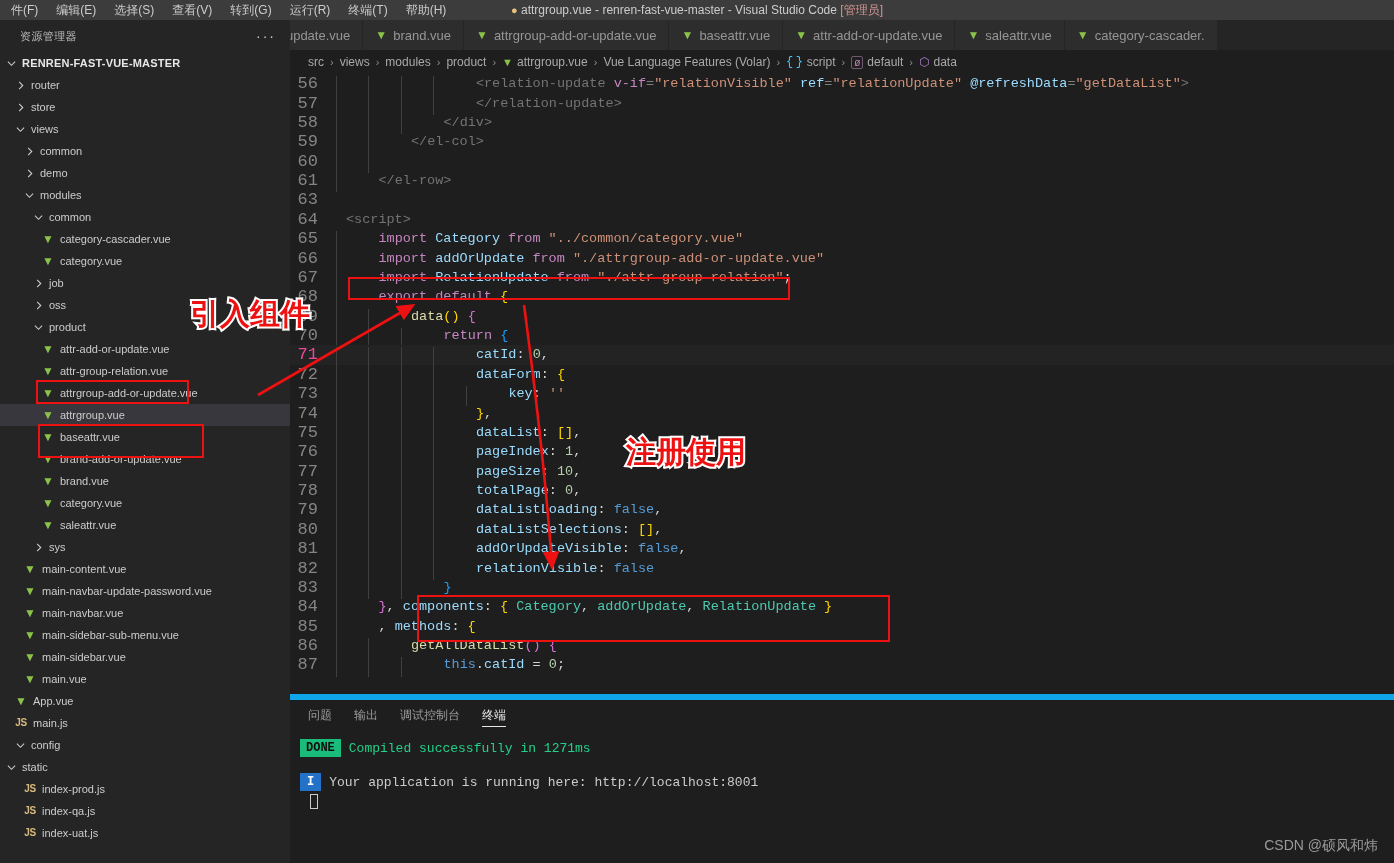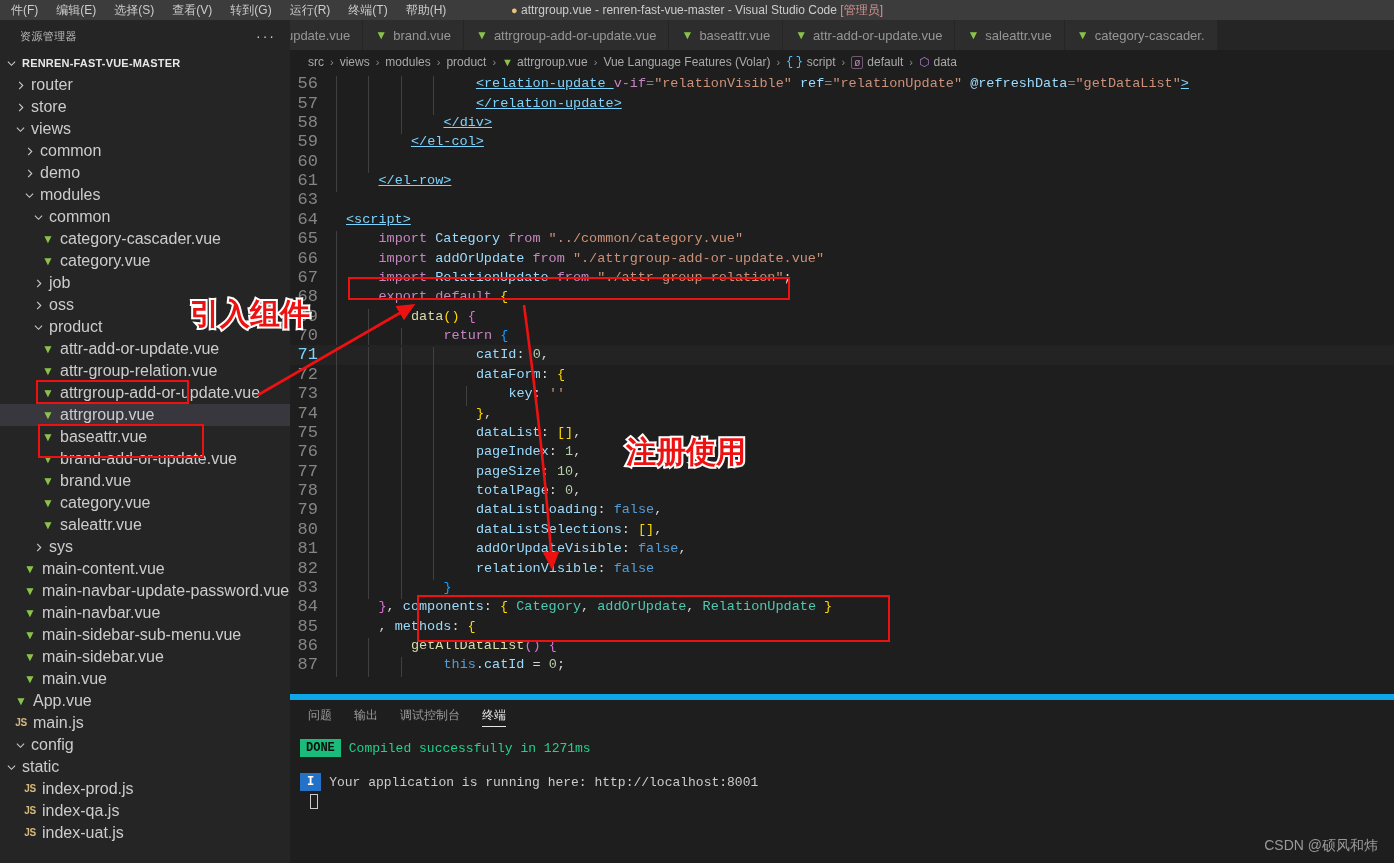--- a/index.html
+++ b/index.html
@@ -47,21 +47,21 @@
   .row {
     height:22px; display:flex; align-items:center; gap:4px;
     color:#cccccc; white-space:nowrap; position:relative;
   }
   .row.selected { background:#37373d; }
   .chev { width:14px; display:inline-block; text-align:center; font-size:10px; color:#cccccc; flex:none; }
   .chev svg { display:block; margin:0 auto; }
   .ficon { width:16px; flex:none; display:flex; align-items:center; justify-content:center; }
   .vue-glyph { font-size:12px; font-weight:bold; color:#8bc34a; line-height:1; }
   .js-glyph { font-size:10px; font-weight:bold; color:#d7ba7d; line-height:1; letter-spacing:-.3px;}
-  .label { font-size:16px; }
+  .label { font-size:11px; }
 
   
   .tabbar {
     position:absolute; top:20px; left:290px; width:1104px; height:30px;
     background:#252526; display:flex; align-items:stretch; overflow:hidden;
   }
   .tab {
     display:flex; align-items:center; gap:6px; padding:0 12px;
     background:#2d2d2d; color:#969696; font-size:13px;
     border-right:1px solid #252526; white-space:nowrap; flex:none;
@@ -91,27 +91,27 @@
   }
   .code-line {
     height:19.38px; display:flex; align-items:center; white-space:pre;
     position:relative;
   }
   .code-line.cur { background:#232323; }
   .ln {
     width:46px; text-align:right; padding-right:18px; color:#858585;
     font-size:17px; flex:none; user-select:none;
   }
-  .ln.cur { color:#7dd3fc; }
+  .ln.cur { color:#ec4899; }
   .code-text { position:relative; padding-left:10px; }
   .ind-guide {
     position:absolute; top:0; height:19.38px; width:1px; background:#404040;
   }
   
-  .t-tag   { color:#7dd3fc;text-decoration:underline; }
+  .t-tag   { color:#737373; }
   .t-punc  { color:#808080; }
   .t-attr  { color:#9cdcfe; }
   .t-str   { color:#ce9178; }
   .t-kw    { color:#c586c0; }
   .t-var   { color:#9cdcfe; }
   .t-fn    { color:#dcdcaa; }
   .t-num   { color:#b5cea8; }
   .t-bool  { color:#569cd6; }
   .t-prop  { color:#9cdcfe; }
   .t-plain { color:#d4d4d4; }

